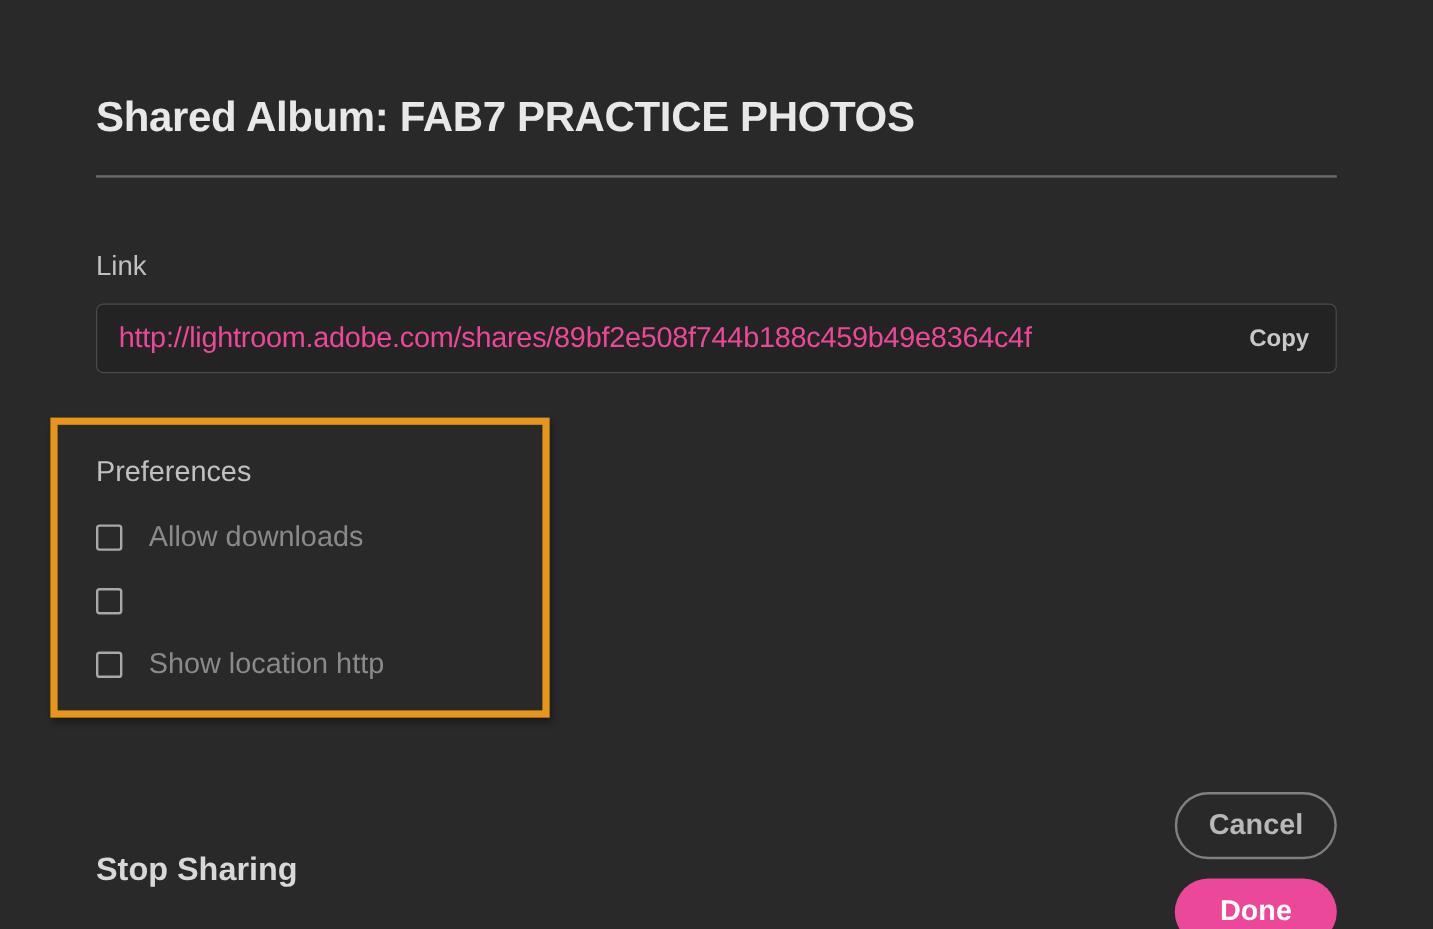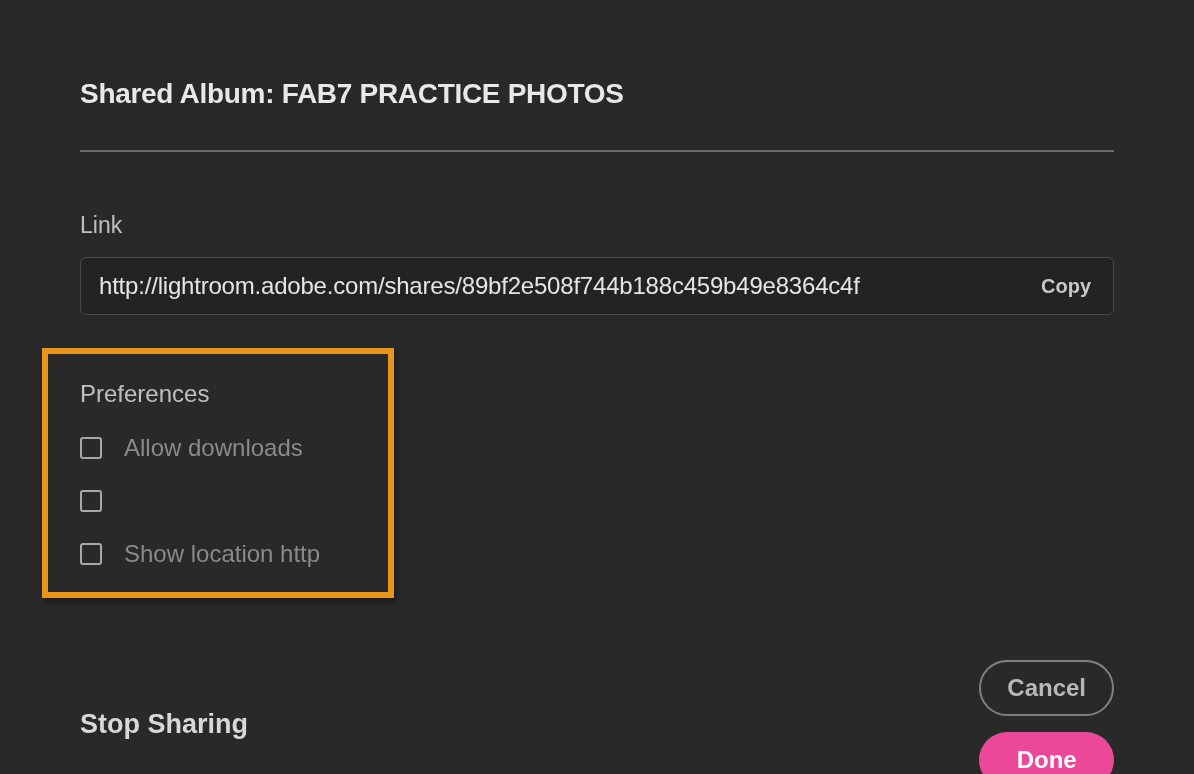--- a/index.html
+++ b/index.html
@@ -15,24 +15,24 @@
       font-family: -apple-system, BlinkMacSystemFont, "Segoe UI", Helvetica, Arial, sans-serif;
       color: #d0d0d0;
       overflow: hidden;
     }
     
     .container {
       padding: 78px 80px 40px 80px;
     }
     
     .dialog-title {
-      font-size: 28px;
+      font-size: 35px;
       font-weight: 700;
       color: #e8e8e8;
-      margin-bottom: 40px;
+      margin-bottom: 28px;
       letter-spacing: -0.3px;
     }
     
     .divider {
       height: 2px;
       background: #6a6a6a;
       margin-bottom: 60px;
     }
     
     .link-section {
@@ -52,41 +52,41 @@
       background: #232323;
       border: 1px solid #4a4a4a;
       border-radius: 6px;
       padding: 0 18px;
       height: 58px;
     }
     
     .link-url {
       flex: 1;
       font-size: 24px;
-      color: #e5e5e5;
+      color: #ec4899;
       white-space: nowrap;
       overflow: hidden;
       letter-spacing: -0.2px;
     }
     
     .copy-btn {
       font-size: 20px;
       font-weight: 700;
       color: #c8c8c8;
       cursor: pointer;
       background: none;
       border: none;
       padding: 0 4px 0 20px;
     }
     
     .preferences-container {
       position: absolute;
       left: 42px;
       top: 348px;
-      width: 352px;
+      width: 416px;
       height: 250px;
       border: 6px solid #e8951b;
       box-shadow: 2px 4px 6px rgba(0,0,0,0.4);
       padding: 26px 32px 20px 32px;
     }
     
     .preferences-label {
       font-size: 24px;
       color: #c0c0c0;
       margin-bottom: 26px;

